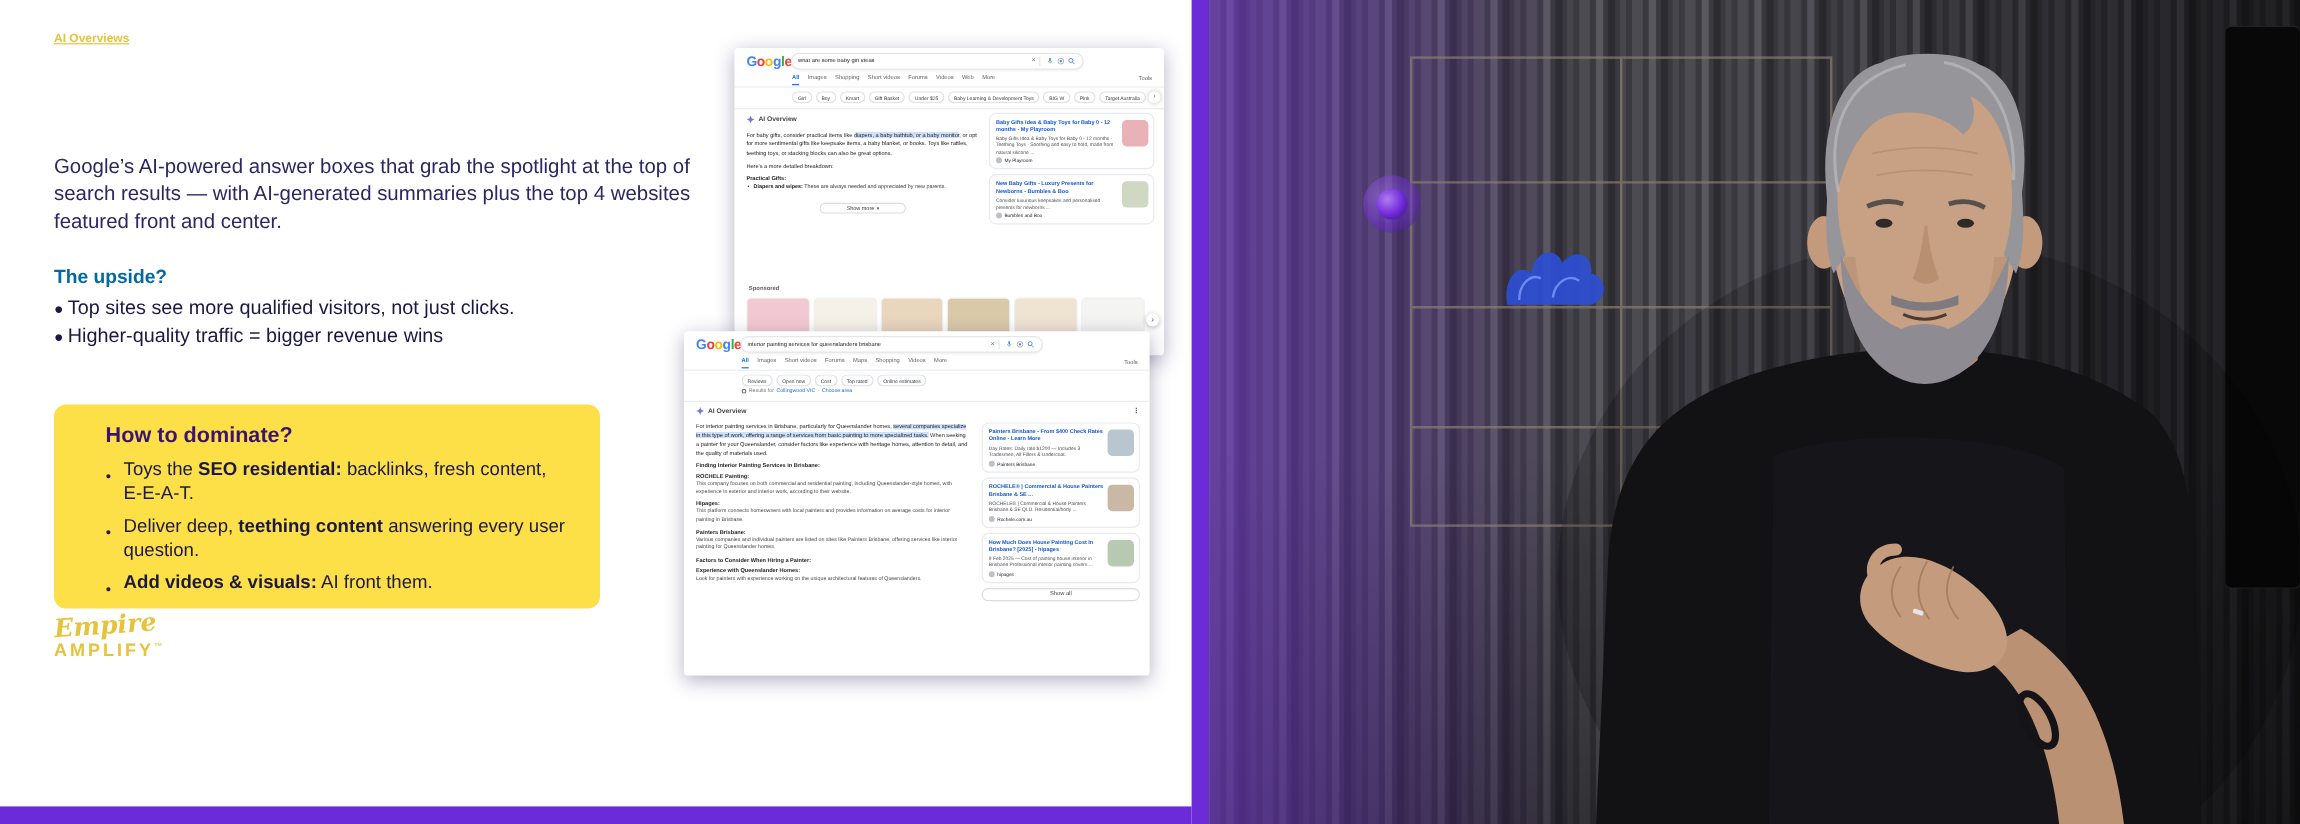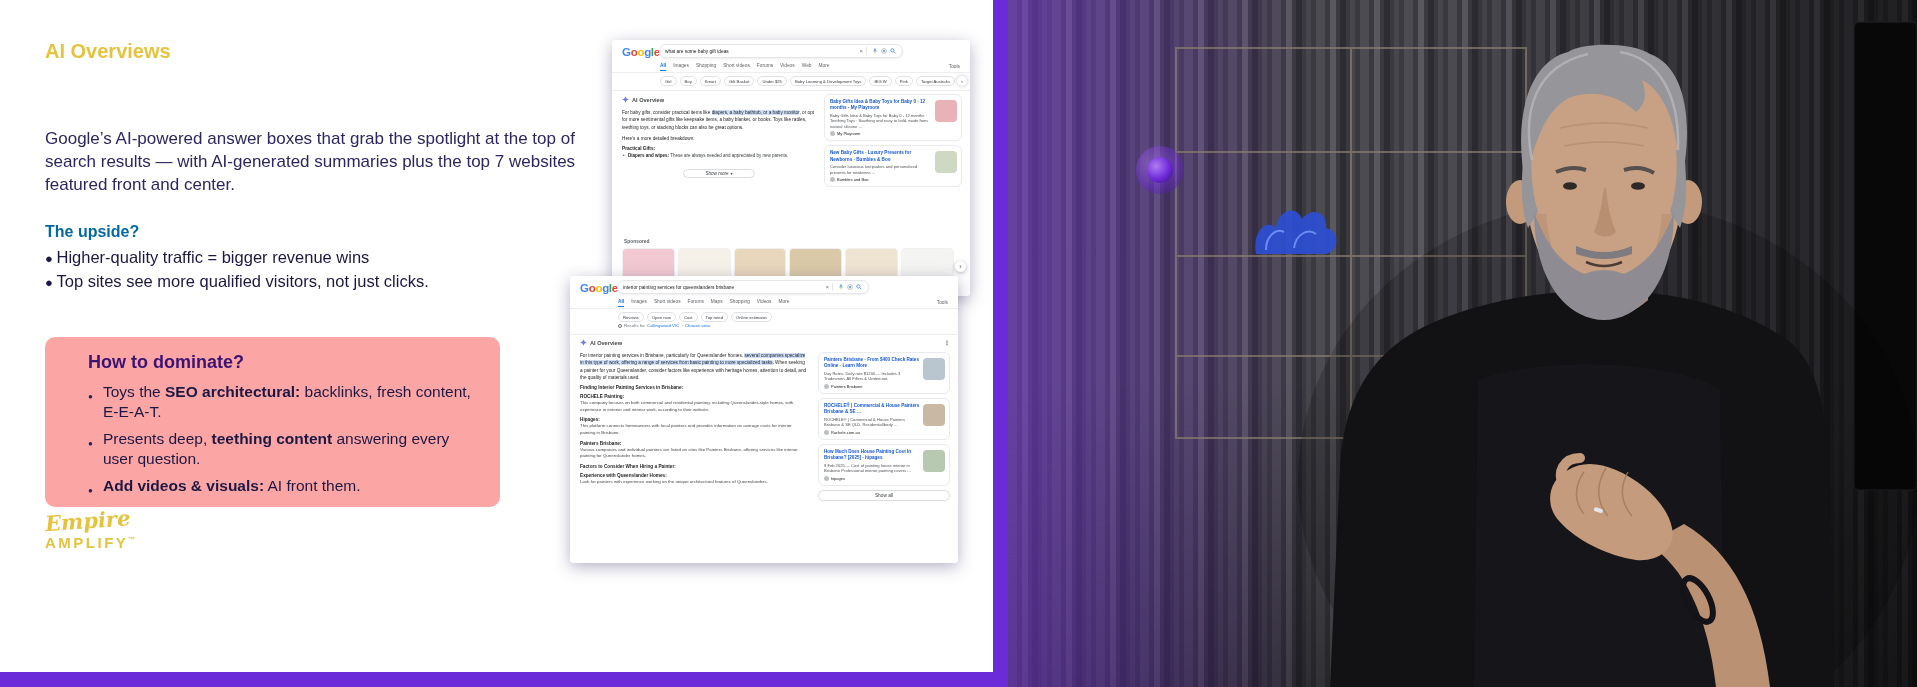--- a/index.html
+++ b/index.html
@@ -9,29 +9,29 @@
     font-family:"Liberation Sans","DejaVu Sans",sans-serif;
     background:#ffffff;
   }
   .stage { position:relative; width:1917px; height:687px; background:#fff; }
 
   
   .slide { position:absolute; left:0; top:0; width:993px; height:672px; background:#ffffff; }
   .divider { position:absolute; left:993px; top:0; width:15px; height:687px; background:#6c2bd9; }
   .bottom-strip { position:absolute; left:0; top:672px; width:993px; height:15px; background:#6c2bd9; }
 
-  .eyebrow { position:absolute; left:45px; top:40px; font-size:20px; font-weight:700; color:#e6c33d; }
+  .eyebrow { position:absolute; left:45px; top:27px; font-size:10px; font-weight:700; color:#e6c33d;text-decoration:underline; }
   .title   { position:absolute; left:44px; top:62px; font-size:29px; font-weight:800; color:#3b1373; letter-spacing:.2px; }
   .intro   { position:absolute; left:45px; top:127px; width:552px; font-size:17px; line-height:23px; color:#2c2663; font-weight:500; }
   .upside-h{ position:absolute; left:45px; top:223px; font-size:16px; font-weight:800; color:#0369a1; }
   .upside  { position:absolute; left:45px; top:246px; list-style:none; }
   .upside li { font-size:16.5px; line-height:23px; color:#1c1844; font-weight:500; }
   .upside li::before { content:"● "; font-size:13px; color:#1c1844; }
 
-  .dominate { position:absolute; left:45px; top:337px; width:455px; height:170px; background:#fca5a5; border-radius:10px; }
+  .dominate { position:absolute; left:45px; top:337px; width:455px; height:170px; background:#fde047; border-radius:10px; }
   .dom-h   { margin:15px 0 9px 43px; font-size:18px; font-weight:800; color:#3b1373; }
   .dom-list{ margin-left:58px; width:372px; list-style:none; }
   .dom-list li { position:relative; font-size:15.5px; line-height:20px; color:#1c1844; margin-bottom:7px; }
   .dom-list li::before { content:"●"; position:absolute; left:-15px; top:5px; font-size:8px; color:#241e52; }
   .dom-list b { font-weight:700; }
 
   .logo { position:absolute; left:45px; top:508px; color:#e6c33d; }
   .logo-script { font-family:"DejaVu Serif",serif; font-style:italic; font-size:21px; font-weight:700; transform:rotate(-4deg); }
   .logo-caps { font-size:15px; font-weight:700; letter-spacing:2.5px; margin-top:1px; }
   .logo-caps sup { font-size:7px; letter-spacing:0; }
@@ -125,33 +125,33 @@
   .video { position:absolute; left:1008px; top:0; width:909px; height:687px; background:#141316; overflow:hidden; }
   .scene { width:909px; height:687px; display:block; }
 </style>
 </head>
 <body>
 
 <div class="stage">
 
   <section class="slide">
     <div class="eyebrow">AI Overviews</div>
-    <p class="intro">Google’s AI-powered answer boxes that grab the spotlight at the top of search results — with AI-generated summaries plus the top 7 websites featured front and center.</p>
+    <p class="intro">Google’s AI-powered answer boxes that grab the spotlight at the top of search results — with AI-generated summaries plus the top 4 websites featured front and center.</p>
 
     <h2 class="upside-h">The upside?</h2>
     <ul class="upside">
+        <li>Top sites see more qualified visitors, not just clicks.</li>
         <li>Higher-quality traffic = bigger revenue wins</li>
-        <li>Top sites see more qualified visitors, not just clicks.</li>
       </ul>
 
     <div class="dominate">
       <h3 class="dom-h">How to dominate?</h3>
       <ul class="dom-list">
-          <li><span>Toys the </span><b>SEO architectural:</b><span> backlinks, fresh content, E-E-A-T.</span></li>
-          <li><span>Presents deep, </span><b>teething content</b><span> answering every user question.</span></li>
+          <li><span>Toys the </span><b>SEO residential:</b><span> backlinks, fresh content, E-E-A-T.</span></li>
+          <li><span>Deliver deep, </span><b>teething content</b><span> answering every user question.</span></li>
           <li><span></span><b>Add videos &amp; visuals:</b><span>  AI front them.</span></li>
         </ul>
     </div>
 
     <div class="logo">
       <div class="logo-script">Empire</div>
       <div class="logo-caps"><span>AMPLIFY</span><sup>™</sup></div>
     </div>
 
     <div class="shot shot1">

